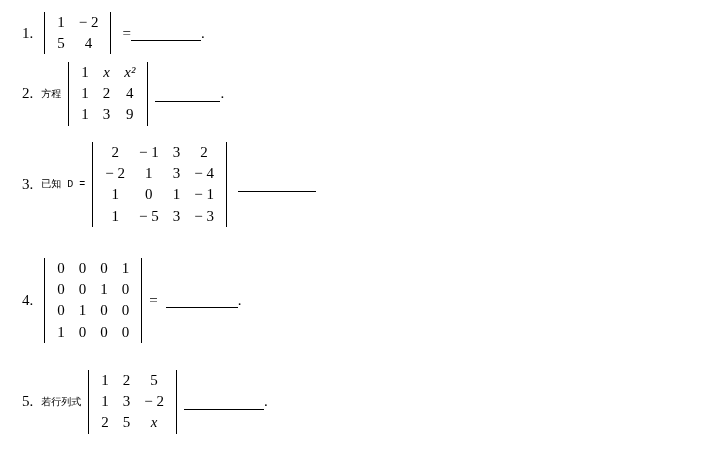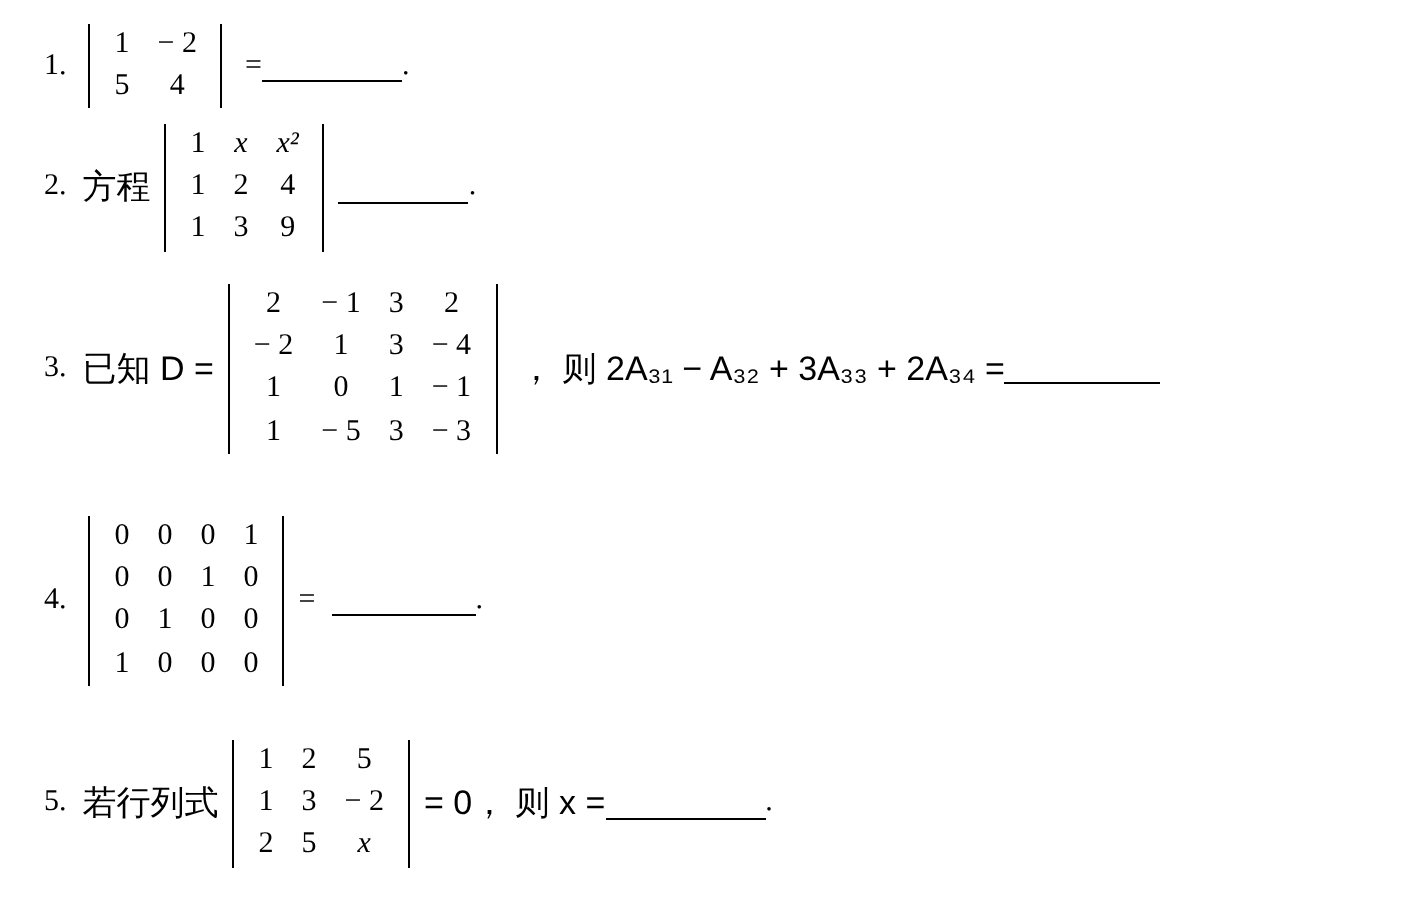--- a/index.html
+++ b/index.html
@@ -28,22 +28,22 @@
     box-sizing: border-box;
   }
 
   .num {
     font-size: 15px;
     font-family: "Liberation Serif", serif;
     white-space: nowrap;
   }
 
   .txt {
-    font-size: 17px;
-    font-family: Liberation Sans, sans-serif;
+    font-size: 10px;
+    font-family: Liberation Mono, monospace;
     white-space: nowrap;
   }
 
   .mathtxt {
     font-size: 15px;
     font-family: "Liberation Serif", serif;
     white-space: nowrap;
   }
 
   .blank {
@@ -184,21 +184,20 @@
           <td class="num-cell">1</td>
           <td class="num-cell">− 5</td>
           <td class="num-cell">3</td>
           <td class="num-cell">− 3</td>
         </tr>
       </tbody>
         </table>
       <span class="bar"></span>
     </span>
     <span class="sp8"></span>
-    <span class="txt">， 则 2A₃₁ − A₃₂ + 3A₃₃ + 2A₃₄ =</span>
     <span class="blank" style="width:78px"></span>
   </div>
 
   <div class="problem" id="p4">
     <span class="num">4.</span>
     <span class="sp8"></span>
     <span class="det">
       <span class="bar"></span>
       <table>
         <tbody>
@@ -259,18 +258,17 @@
         <tr>
           <td class="num-cell">2</td>
           <td class="num-cell">5</td>
           <td>x</td>
         </tr>
       </tbody>
         </table>
       <span class="bar"></span>
     </span>
     <span class="sp4"></span>
-    <span class="txt">= 0， 则 x =</span>
     <span class="blank" style="width:80px"></span>
     <span class="mathtxt">.</span>
   </div>
 
 </div>
 
 </body></html>

